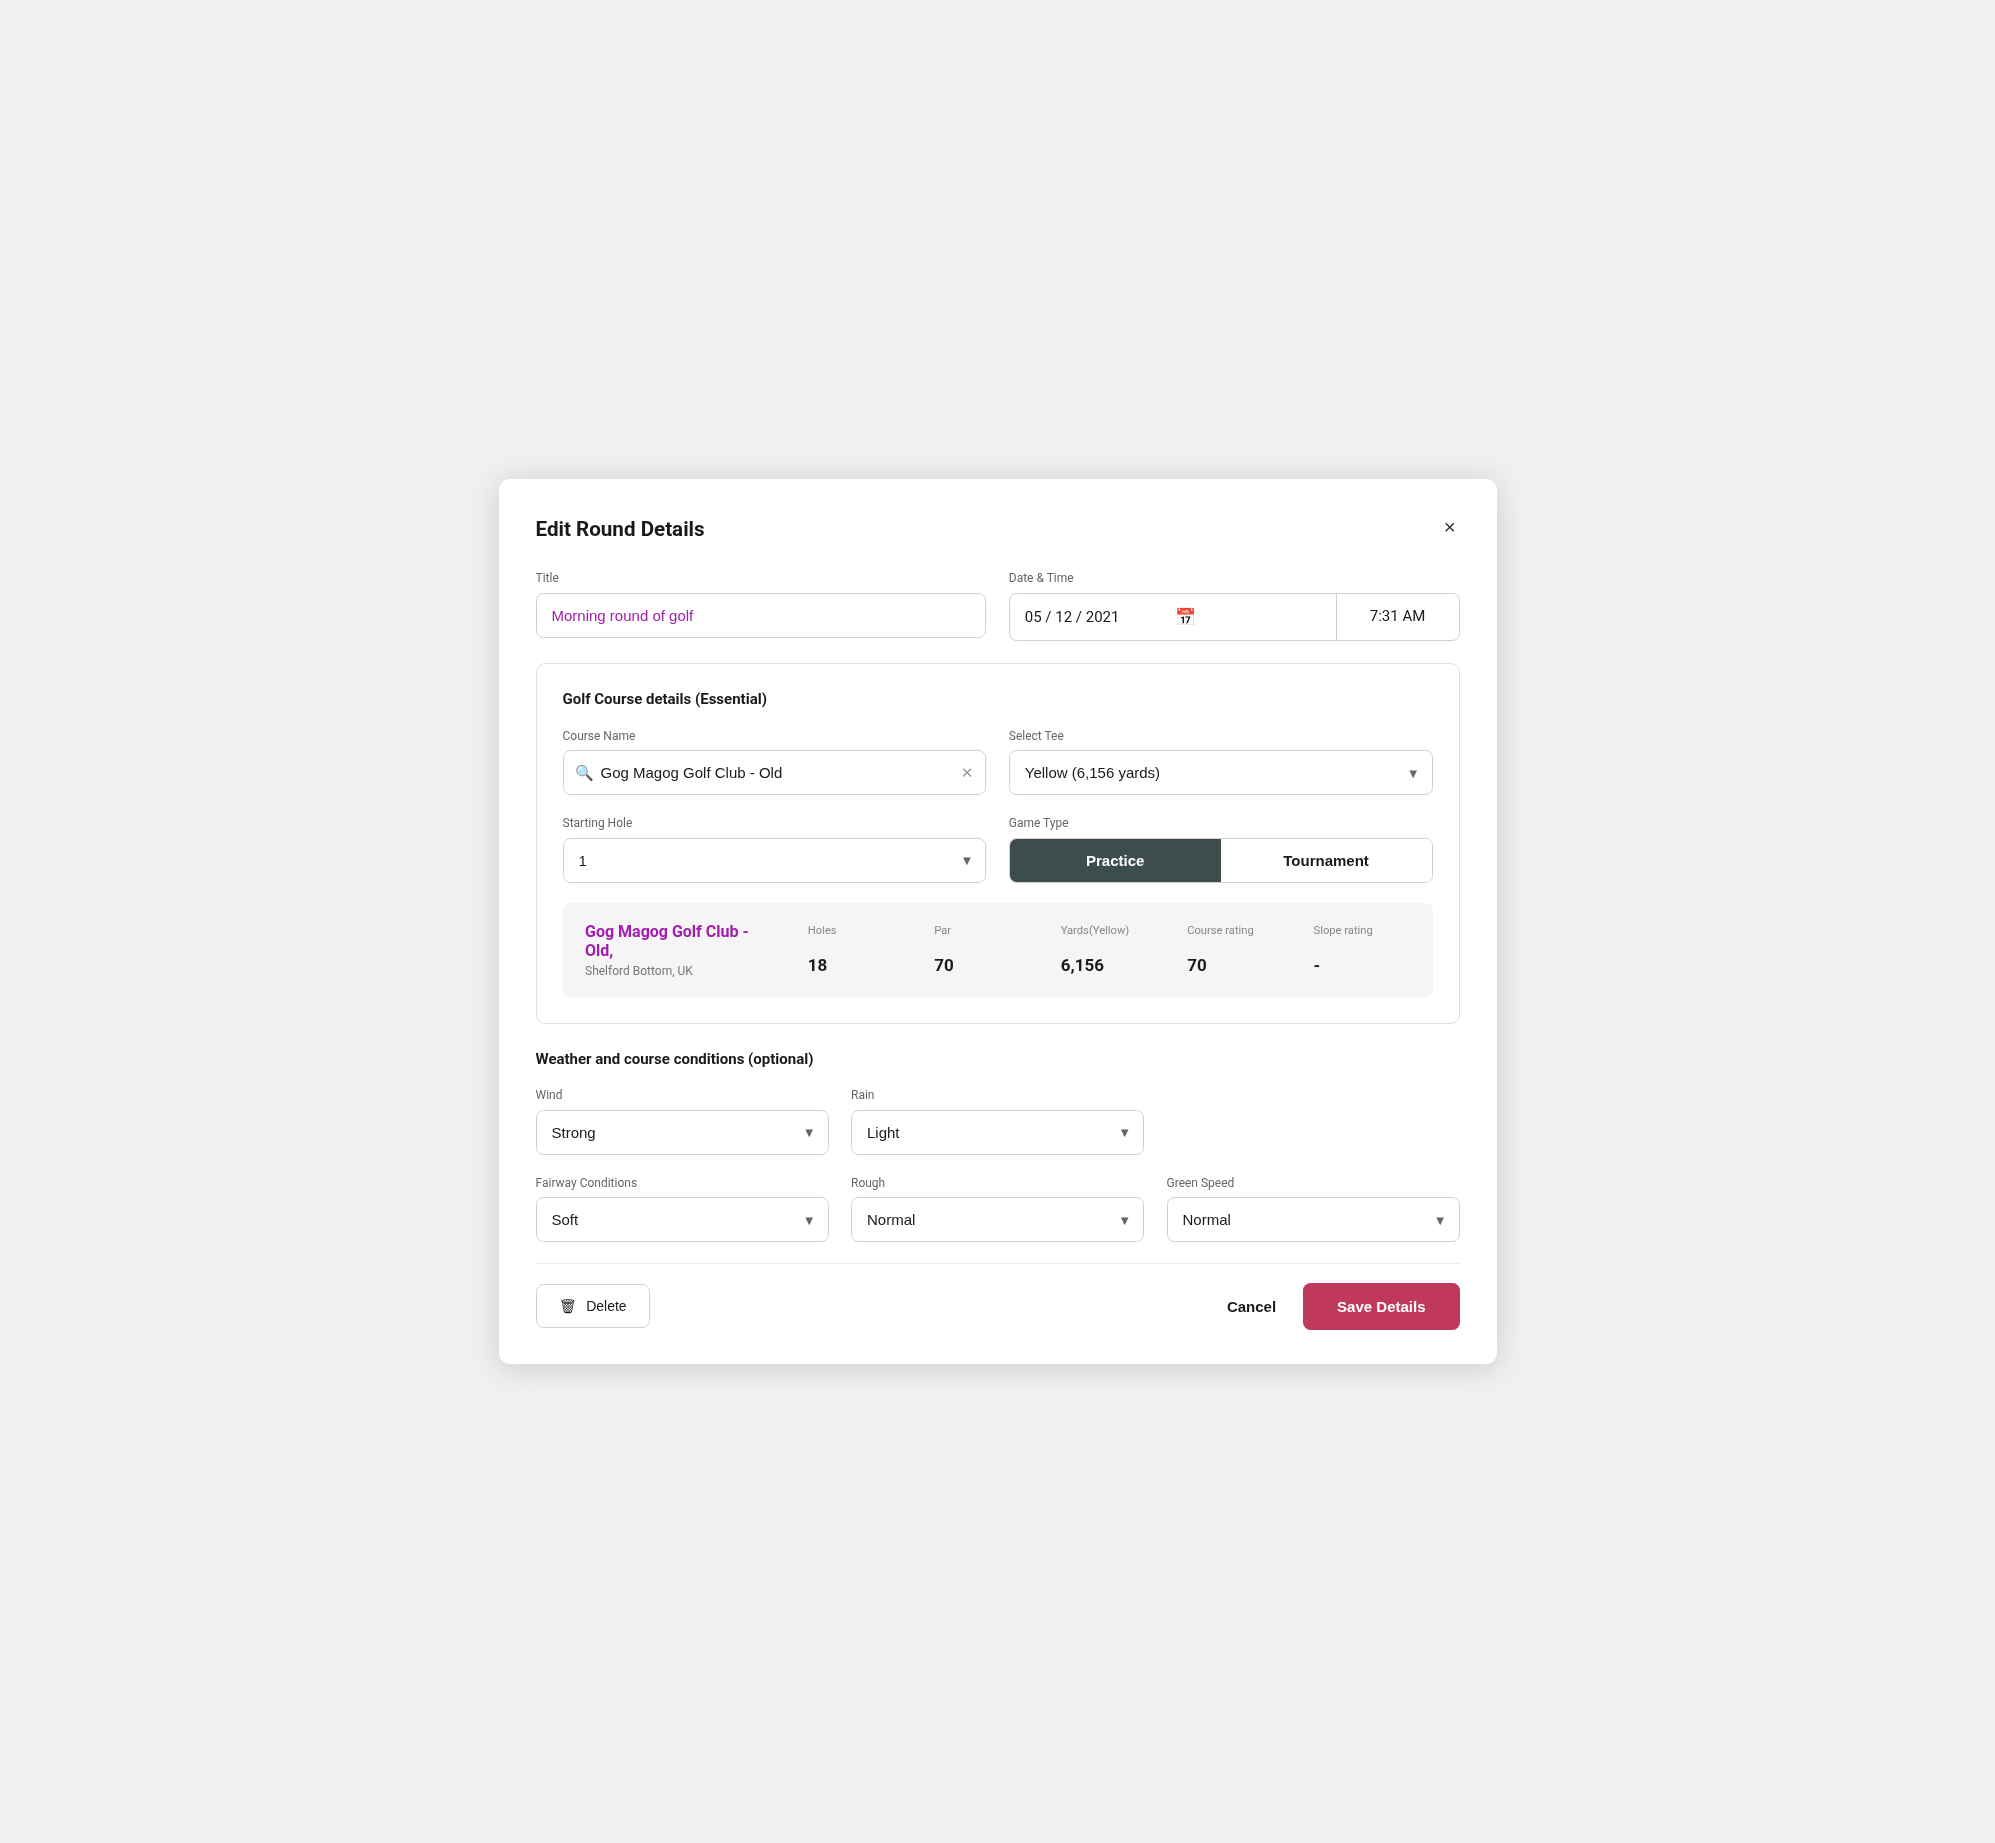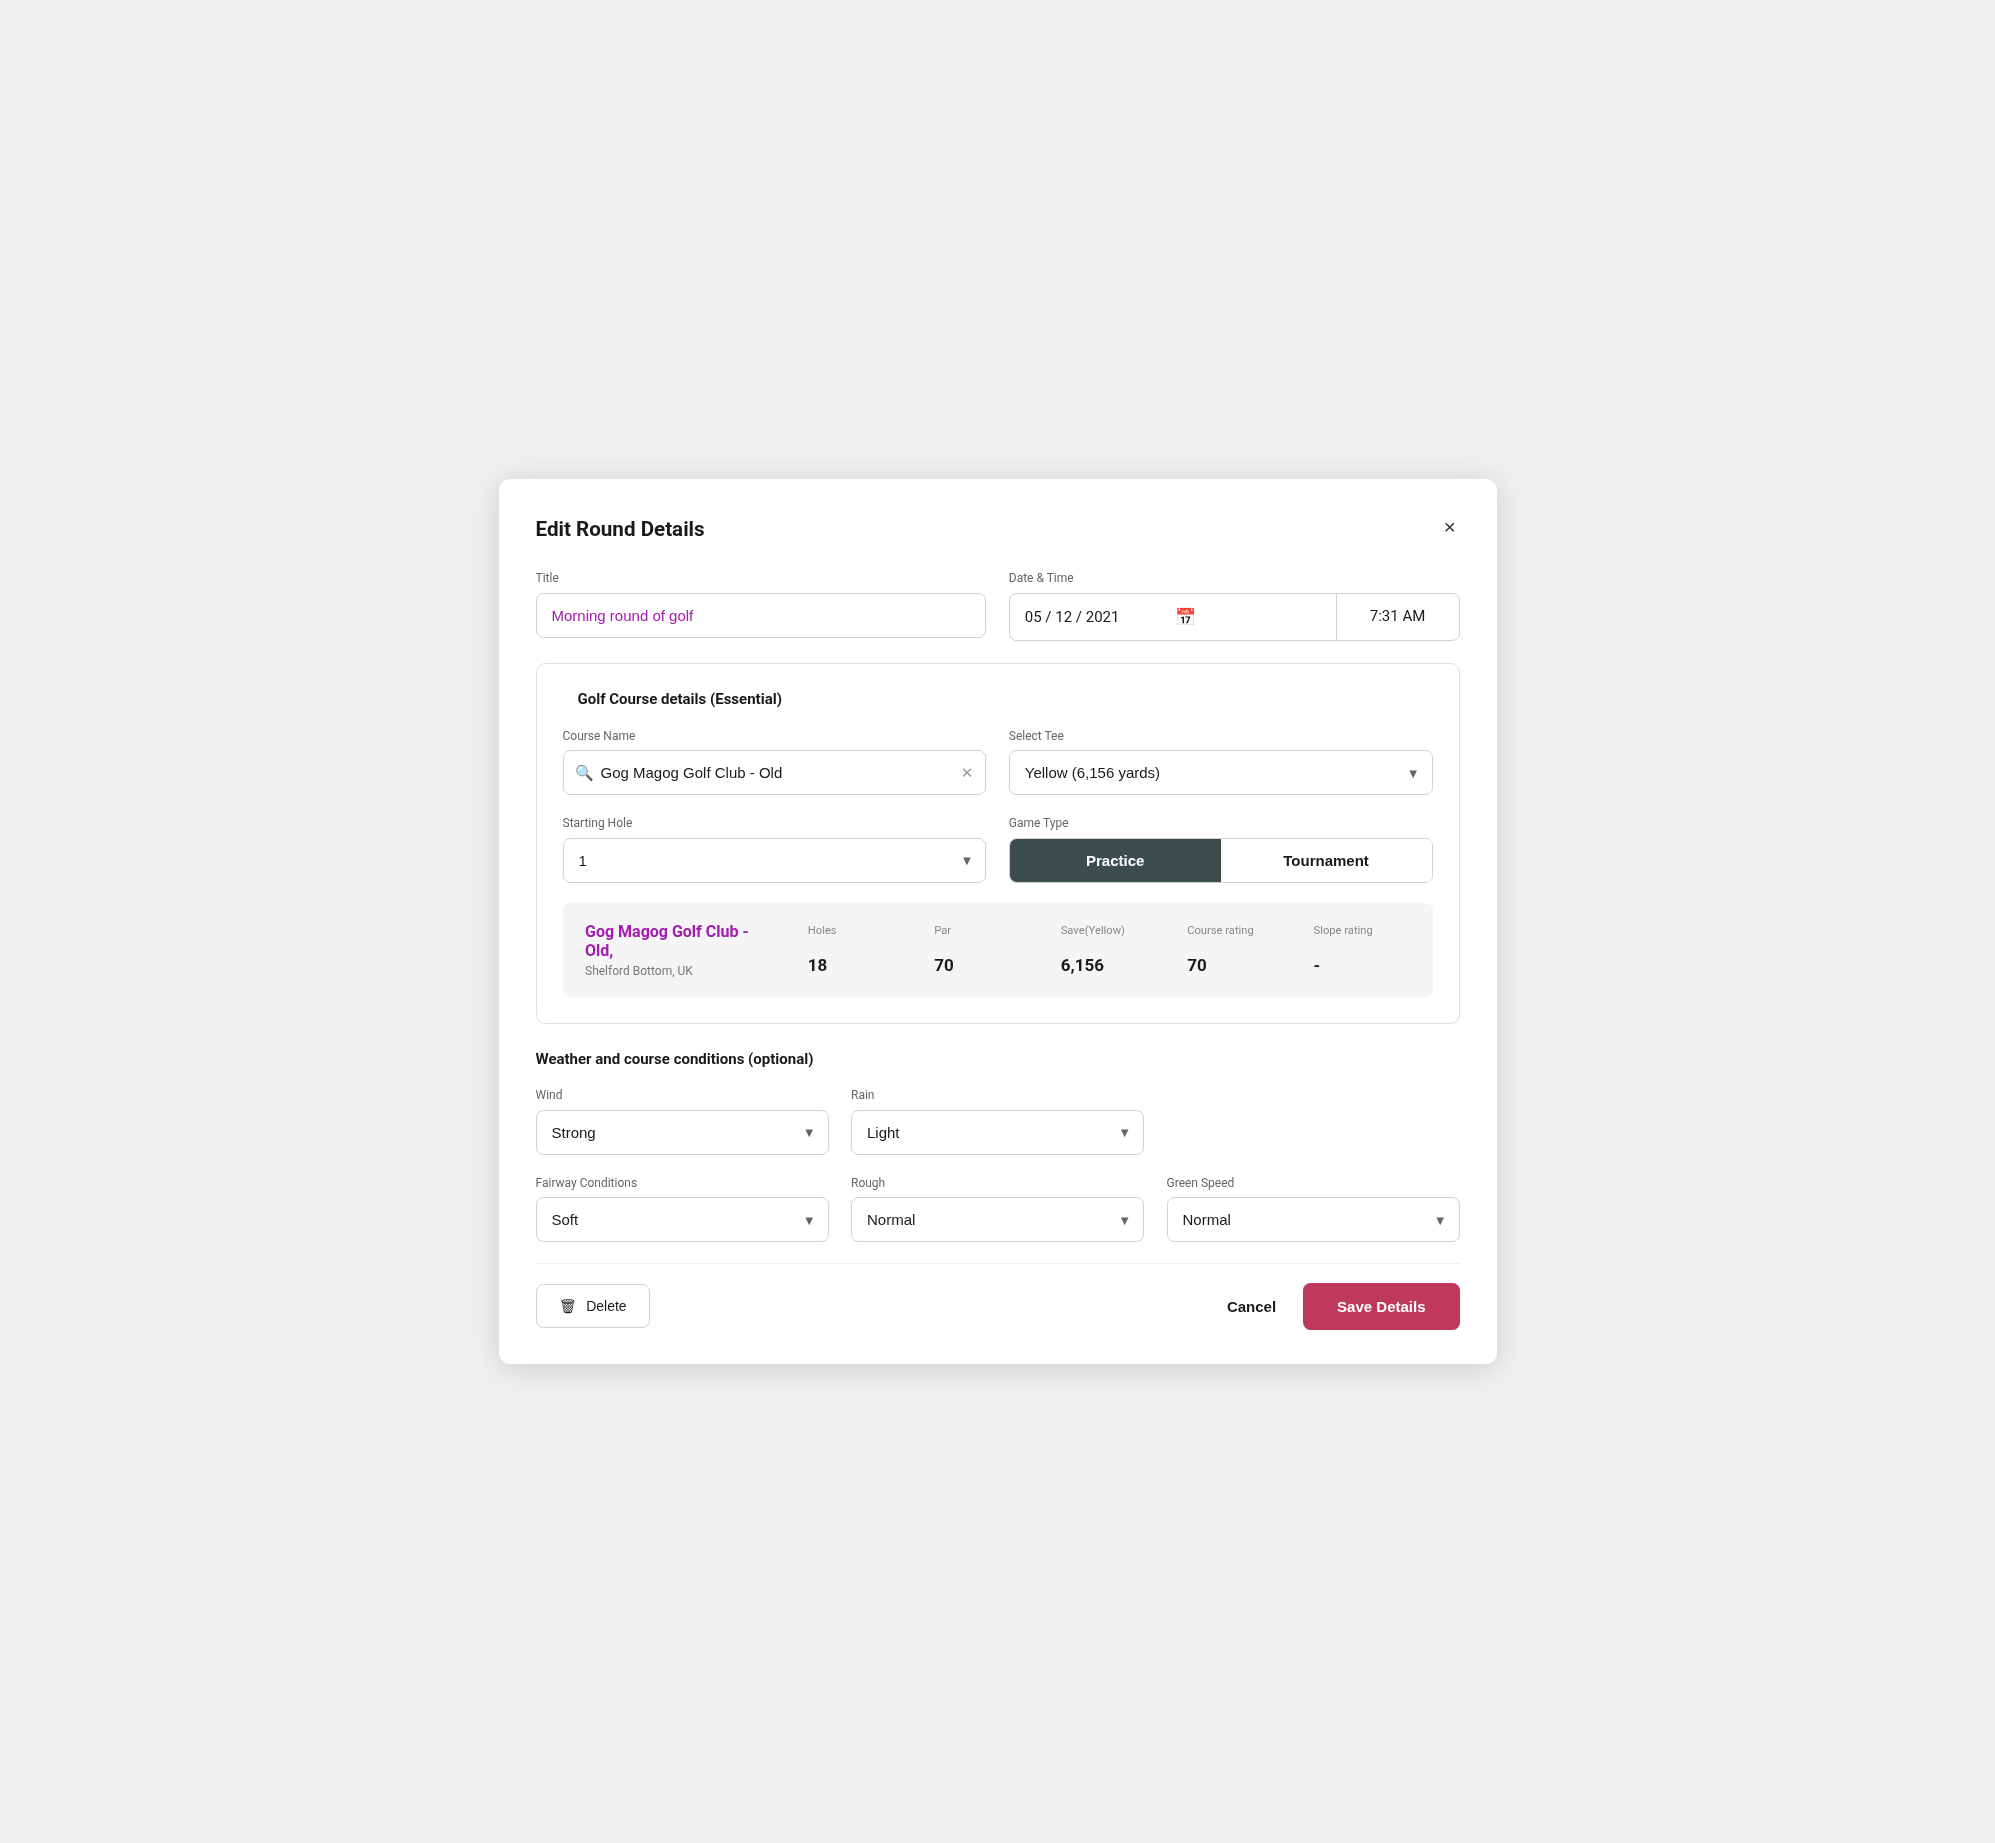--- a/index.html
+++ b/index.html
@@ -98,21 +98,20 @@
       border: 1.4px solid #e0e0e0;
       border-radius: 9.4px;
       padding: 26px;
       margin-bottom: 26px;
     }
     .section-title {
       font-size: 15px;
       font-weight: 700;
       color: #1a1a1a;
       margin-bottom: 20.6px;
-      margin-left: 15px;
     }
     .course-name-row {
       display: flex;
       gap: 22.5px;
       margin-bottom: 20.6px;
     }
     .search-input-wrap {
       position: relative;
       flex: 1;
     }
@@ -365,21 +364,21 @@
       </div>
       <div class="stat-item">
         <span class="stat-label">Holes</span>
         <span class="stat-value">18</span>
       </div>
       <div class="stat-item">
         <span class="stat-label">Par</span>
         <span class="stat-value">70</span>
       </div>
       <div class="stat-item">
-        <span class="stat-label">Save(Yellow)</span>
+        <span class="stat-label">Yards(Yellow)</span>
         <span class="stat-value">6,156</span>
       </div>
       <div class="stat-item">
         <span class="stat-label">Course rating</span>
         <span class="stat-value">70</span>
       </div>
       <div class="stat-item">
         <span class="stat-label">Slope rating</span>
         <span class="stat-value">-</span>
       </div>

